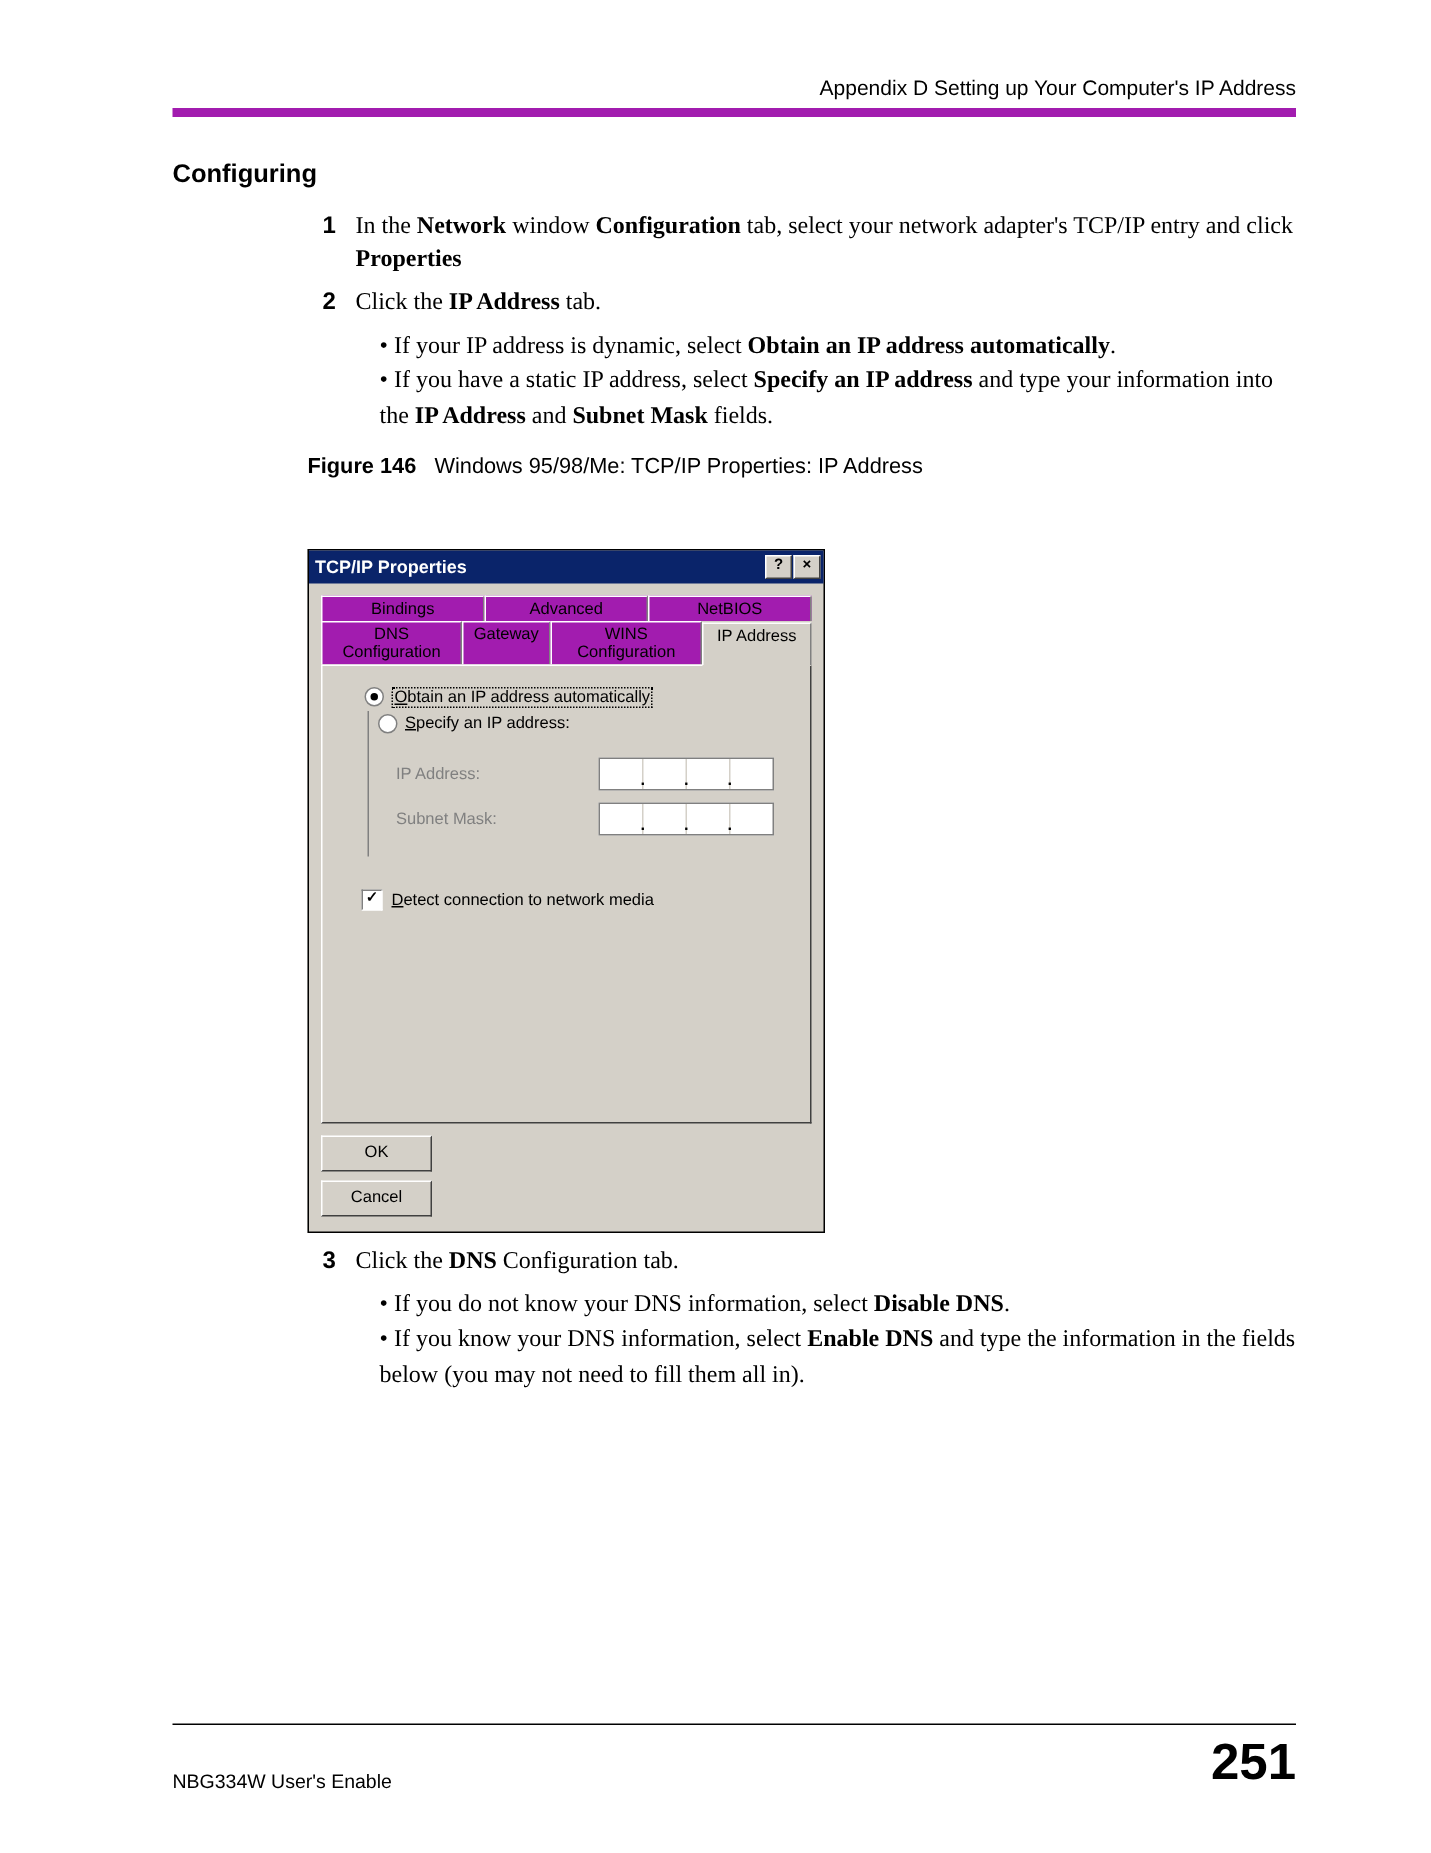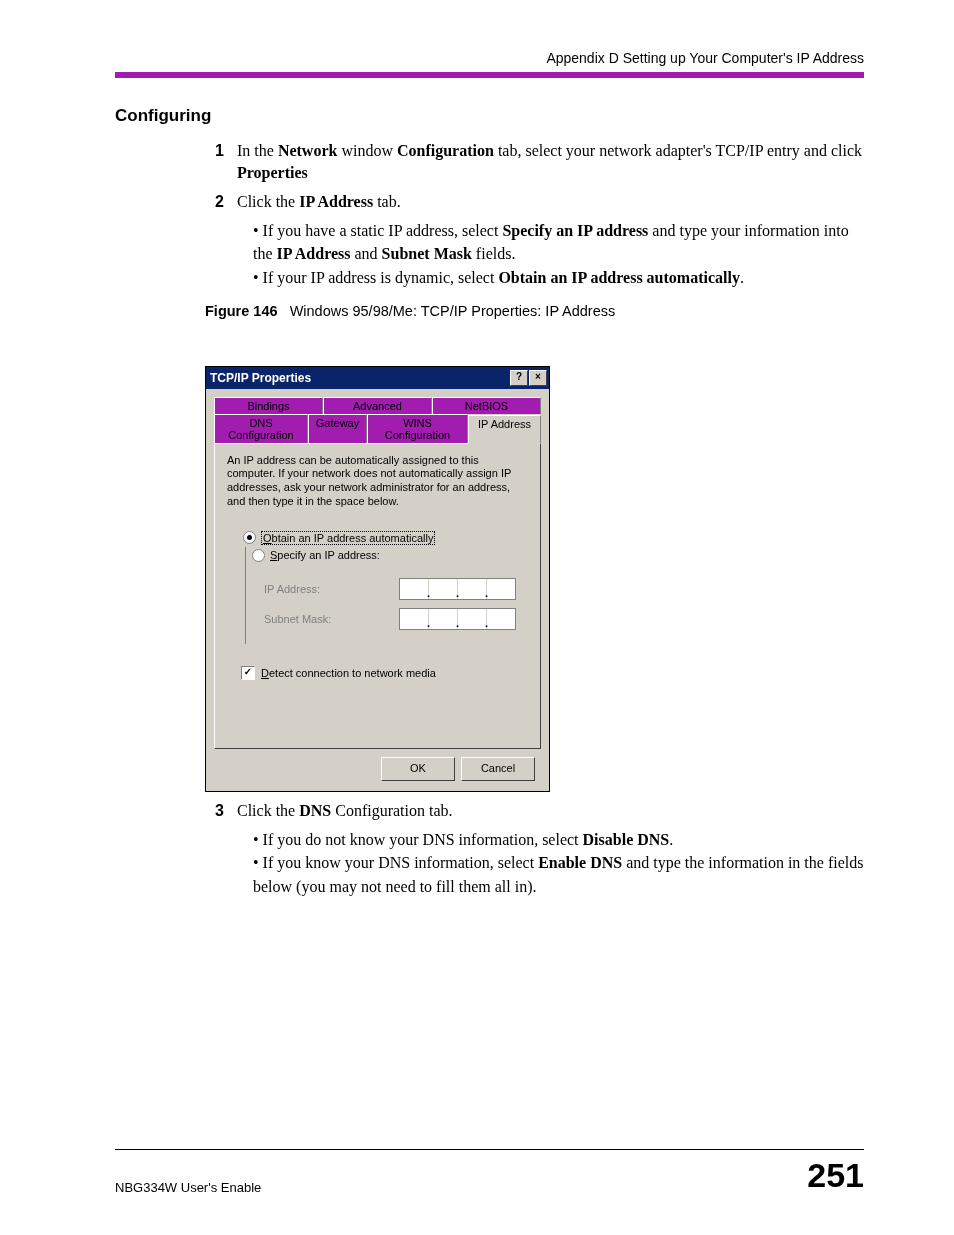--- a/index.html
+++ b/index.html
@@ -239,20 +239,21 @@
     font-size: 10px;
     line-height: 10px;
     text-align: center;
     font-weight: bold;
   }
   .btn-row {
     display: flex;
     justify-content: flex-end;
     gap: 6px;
     padding: 8px 6px 0 0;
+    flex-direction: column;
   }
   .win-btn {
     width: 72px;
     height: 22px;
     border-top: 1px solid #fff;
     border-left: 1px solid #fff;
     border-right: 1px solid #404040;
     border-bottom: 1px solid #404040;
     background: #d4d0c8;
     font-size: 11px;
@@ -299,24 +300,24 @@
     </li>
     <li>
       <span class="num">2</span>
       <span class="txt">
         <span>Click the </span><b>IP Address</b><span> tab.</span>
       </span>
     </li>
   </ol>
   <ul class="bullets">
     <li>
+      <span>If your IP address is dynamic, select </span><b>Obtain an IP address automatically</b><span>.</span>
+    </li>
+    <li>
       <span>If you have a static IP address, select </span><b>Specify an IP address</b><span> and type your information into the </span><b>IP Address</b><span> and </span><b>Subnet Mask</b><span> fields.</span>
-    </li>
-    <li>
-      <span>If your IP address is dynamic, select </span><b>Obtain an IP address automatically</b><span>.</span>
     </li>
   </ul>
 
   <div class="figure-caption">
     <b>Figure 146</b>&nbsp;&nbsp;&nbsp;<span>Windows 95/98/Me: TCP/IP Properties: IP Address</span>
   </div>
 
   <div class="dialog">
     <div class="titlebar">
       <span>TCP/IP Properties</span>
@@ -331,21 +332,20 @@
         <div class="tab row1">Advanced</div>
         <div class="tab row1">NetBIOS</div>
       </div>
       <div class="tabs-row">
         <div class="tab" style="flex:1.2">DNS Configuration</div>
         <div class="tab" style="flex:0.7">Gateway</div>
         <div class="tab" style="flex:1.3">WINS Configuration</div>
         <div class="tab active" style="flex:0.9">IP Address</div>
       </div>
       <div class="tab-panel">
-        <div class="infotext">An IP address can be automatically assigned to this computer. If your network does not automatically assign IP addresses, ask your network administrator for an address, and then type it in the space below.</div>
 
         <div class="radio-row">
           <div class="radio checked"></div>
           <span class="dotted-focus"><span class="u">O</span><span>btain an IP address automatically</span></span>
         </div>
 
         <div class="groupbox">
           <div class="groupbox-label">
             <div class="radio"></div>
             <span><span class="u">S</span><span>pecify an IP address:</span></span>

